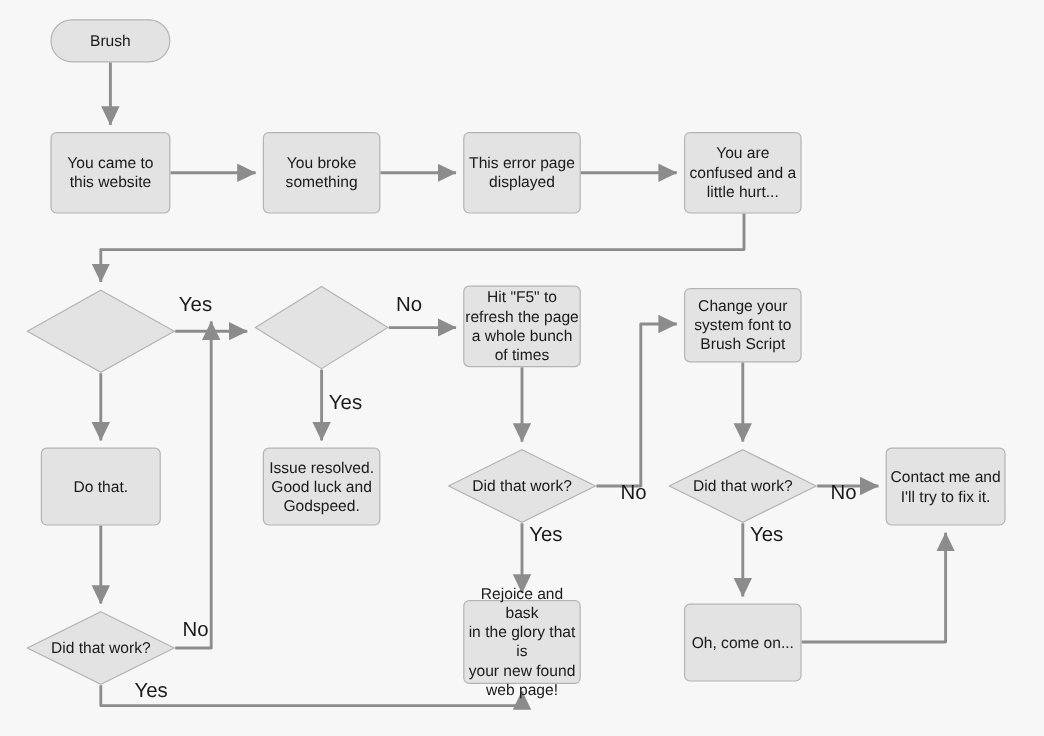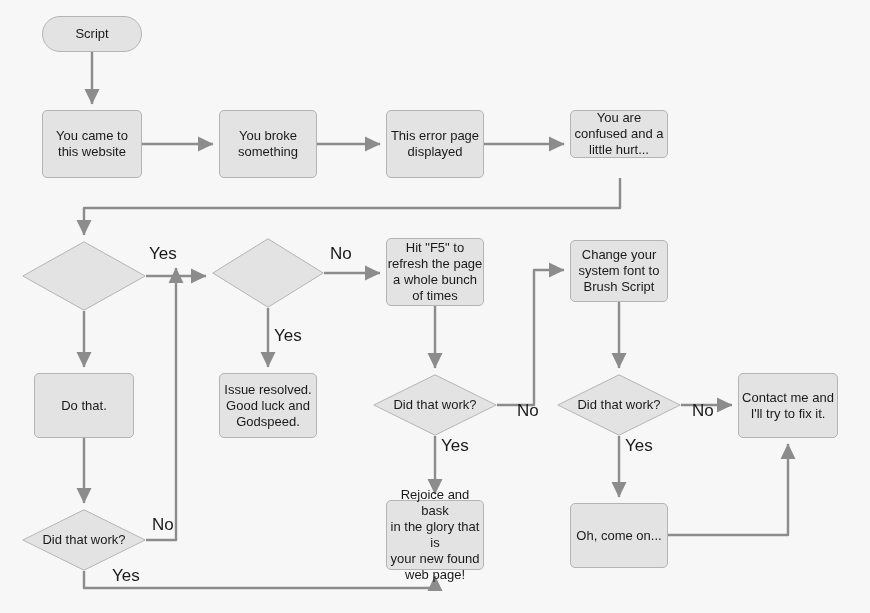--- a/index.html
+++ b/index.html
@@ -105,32 +105,32 @@
         <polyline points="435,436 435,494" fill="none" stroke="#8c8c8c" stroke-width="2.4" stroke-linejoin="round" stroke-linecap="butt" marker-end="url(#arrowhead)"></polyline>
         <polyline points="497,405 534,405 534,270 564,270" fill="none" stroke="#8c8c8c" stroke-width="2.4" stroke-linejoin="round" stroke-linecap="butt" marker-end="url(#arrowhead)"></polyline>
         <polyline points="619,302 619,368" fill="none" stroke="#8c8c8c" stroke-width="2.4" stroke-linejoin="round" stroke-linecap="butt" marker-end="url(#arrowhead)"></polyline>
         <polyline points="681,405 732,405" fill="none" stroke="#8c8c8c" stroke-width="2.4" stroke-linejoin="round" stroke-linecap="butt" marker-end="url(#arrowhead)"></polyline>
         <polyline points="619,436 619,497" fill="none" stroke="#8c8c8c" stroke-width="2.4" stroke-linejoin="round" stroke-linecap="butt" marker-end="url(#arrowhead)"></polyline>
         <polyline points="668,535 788,535 788,444" fill="none" stroke="#8c8c8c" stroke-width="2.4" stroke-linejoin="round" stroke-linecap="butt" marker-end="url(#arrowhead)"></polyline>
       </g>
   </svg>
   <div id="node-layer">
       <div class="node node-terminal" style="left: 42px; top: 16px; width: 100px; height: 36px;">
-        <span class="node-label">Script</span>
+        <span class="node-label">Brush</span>
       </div>
       <div class="node node-process" style="left: 42px; top: 110px; width: 100px; height: 68px;">
         <span class="node-label">You came to<br>this website</span>
       </div>
       <div class="node node-process" style="left: 219px; top: 110px; width: 98px; height: 68px;">
         <span class="node-label">You broke<br>something</span>
       </div>
       <div class="node node-process" style="left: 386px; top: 110px; width: 98px; height: 68px; justify-content: flex-end;">
         <span class="node-label">This error page<br>displayed</span>
       </div>
-      <div class="node node-process" style="left: 570px; top: 110px; width: 98px; height: 48px;">
+      <div class="node node-process" style="left: 570px; top: 110px; width: 98px; height: 68px;">
         <span class="node-label">You are<br>confused and a<br>little hurt...</span>
       </div>
       <div class="node node-decision" style="left: 22px; top: 241px; width: 124px; height: 70px;">
         <svg class="diamond-svg" viewBox="0 0 124 70" preserveAspectRatio="none">
           <polygon points="62,0.8 123.2,35 62,69.2 0.8,35" fill="#e3e3e3" stroke="#b4b4b4" stroke-width="1"></polygon>
         </svg>
       </div>
       <div class="node node-decision" style="left: 212px; top: 238px; width: 112px; height: 70px;">
         <svg class="diamond-svg" viewBox="0 0 112 70" preserveAspectRatio="none">
           <polygon points="56,0.8 111.2,35 56,69.2 0.8,35" fill="#e3e3e3" stroke="#b4b4b4" stroke-width="1"></polygon>

